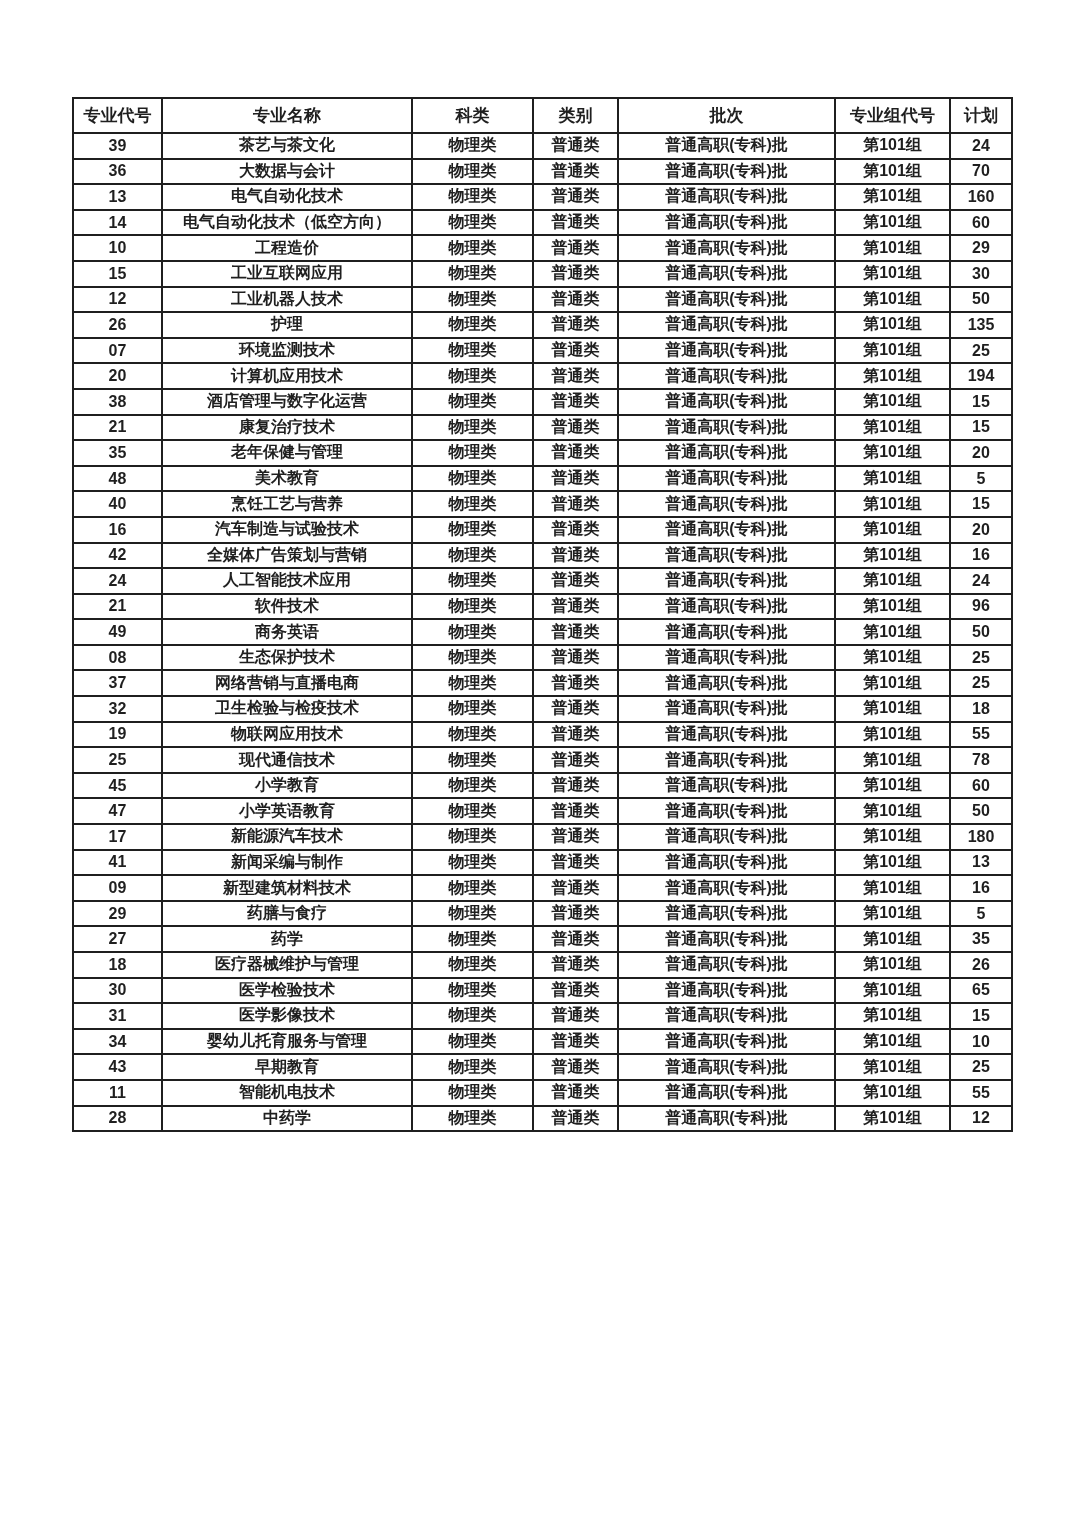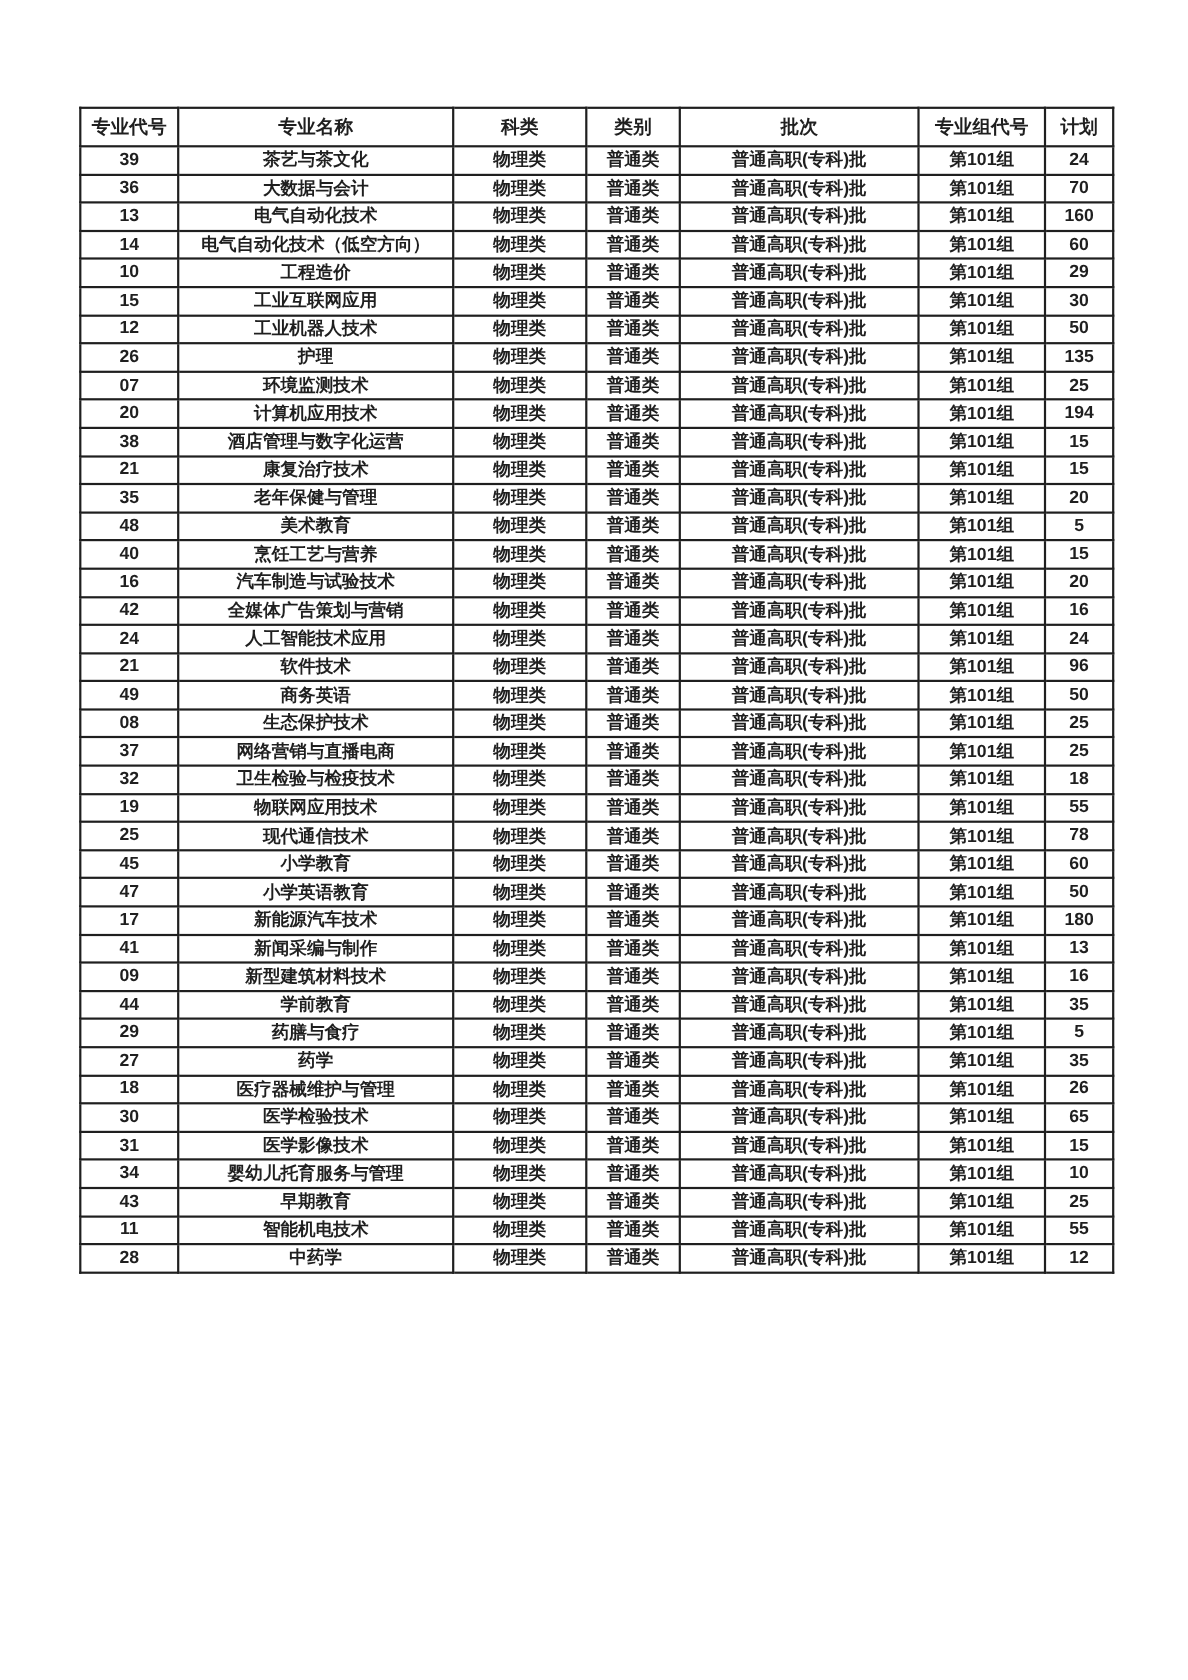--- a/index.html
+++ b/index.html
@@ -337,29 +337,20 @@
         <tr>
           <td>09</td>
           <td>新型建筑材料技术</td>
           <td>物理类</td>
           <td>普通类</td>
           <td>普通高职(专科)批</td>
           <td>第101组</td>
           <td>16</td>
         </tr>
         <tr>
-          <td>44</td>
-          <td>学前教育</td>
-          <td>物理类</td>
-          <td>普通类</td>
-          <td>普通高职(专科)批</td>
-          <td>第101组</td>
-          <td>35</td>
-        </tr>
-        <tr>
           <td>29</td>
           <td>药膳与食疗</td>
           <td>物理类</td>
           <td>普通类</td>
           <td>普通高职(专科)批</td>
           <td>第101组</td>
           <td>5</td>
         </tr>
         <tr>
           <td>27</td>

